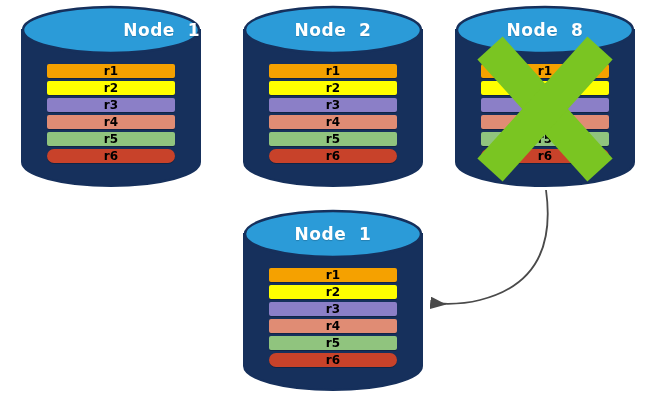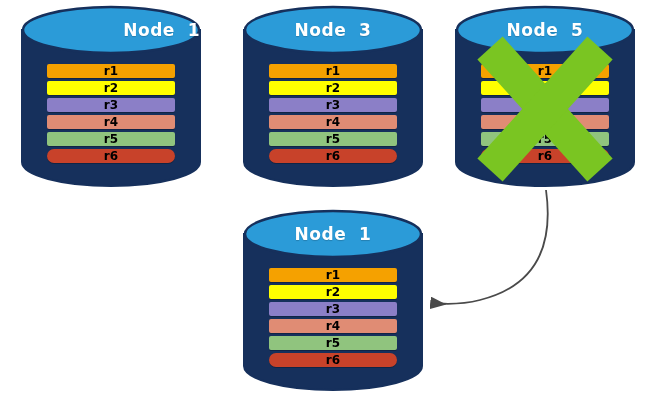--- a/index.html
+++ b/index.html
@@ -104,21 +104,21 @@
         <div class="rec" style="background: rgb(200, 66, 42);">
           <span>r6</span>
         </div>
       </div>
     </div>
     <div class="node" style="left: 244px; top: 6px; width: 178px; height: 180px;">
       <svg class="node-svg" width="178" height="180" viewBox="0 0 178 180">
         <path d="M 0 24 L 0 156 A 89 24 0 0 0 178 156 L 178 24 Z" fill="#16305c" stroke="#16305c" stroke-width="2"></path>
         <ellipse cx="89" cy="24" rx="88" ry="23" fill="#2b9bd8" stroke="#16305c" stroke-width="2.5"></ellipse>
       </svg>
-      <div class="node-title" style="top: 14px;">Node  3</div>
+      <div class="node-title" style="top: 14px;">Node  2</div>
       <div class="recs" style="top: 58px; padding-left: 25px; padding-right: 25px; box-sizing: border-box;">
         <div class="rec" style="background: rgb(245, 161, 0);">
           <span>r1</span>
         </div>
         <div class="rec" style="background: rgb(255, 255, 0);">
           <span>r2</span>
         </div>
         <div class="rec" style="background: rgb(139, 127, 199);">
           <span>r3</span>
         </div>
@@ -131,21 +131,21 @@
         <div class="rec" style="background: rgb(200, 66, 42);">
           <span>r6</span>
         </div>
       </div>
     </div>
     <div class="node" style="left: 456px; top: 6px; width: 178px; height: 180px;">
       <svg class="node-svg" width="178" height="180" viewBox="0 0 178 180">
         <path d="M 0 24 L 0 156 A 89 24 0 0 0 178 156 L 178 24 Z" fill="#16305c" stroke="#16305c" stroke-width="2"></path>
         <ellipse cx="89" cy="24" rx="88" ry="23" fill="#2b9bd8" stroke="#16305c" stroke-width="2.5"></ellipse>
       </svg>
-      <div class="node-title" style="top: 14px;">Node  5</div>
+      <div class="node-title" style="top: 14px;">Node  8</div>
       <div class="recs" style="top: 58px; padding-left: 25px; padding-right: 25px; box-sizing: border-box;">
         <div class="rec" style="background: rgb(245, 161, 0);">
           <span>r1</span>
         </div>
         <div class="rec" style="background: rgb(255, 255, 0);">
           <span>r2</span>
         </div>
         <div class="rec" style="background: rgb(139, 127, 199);">
           <span>r3</span>
         </div>

